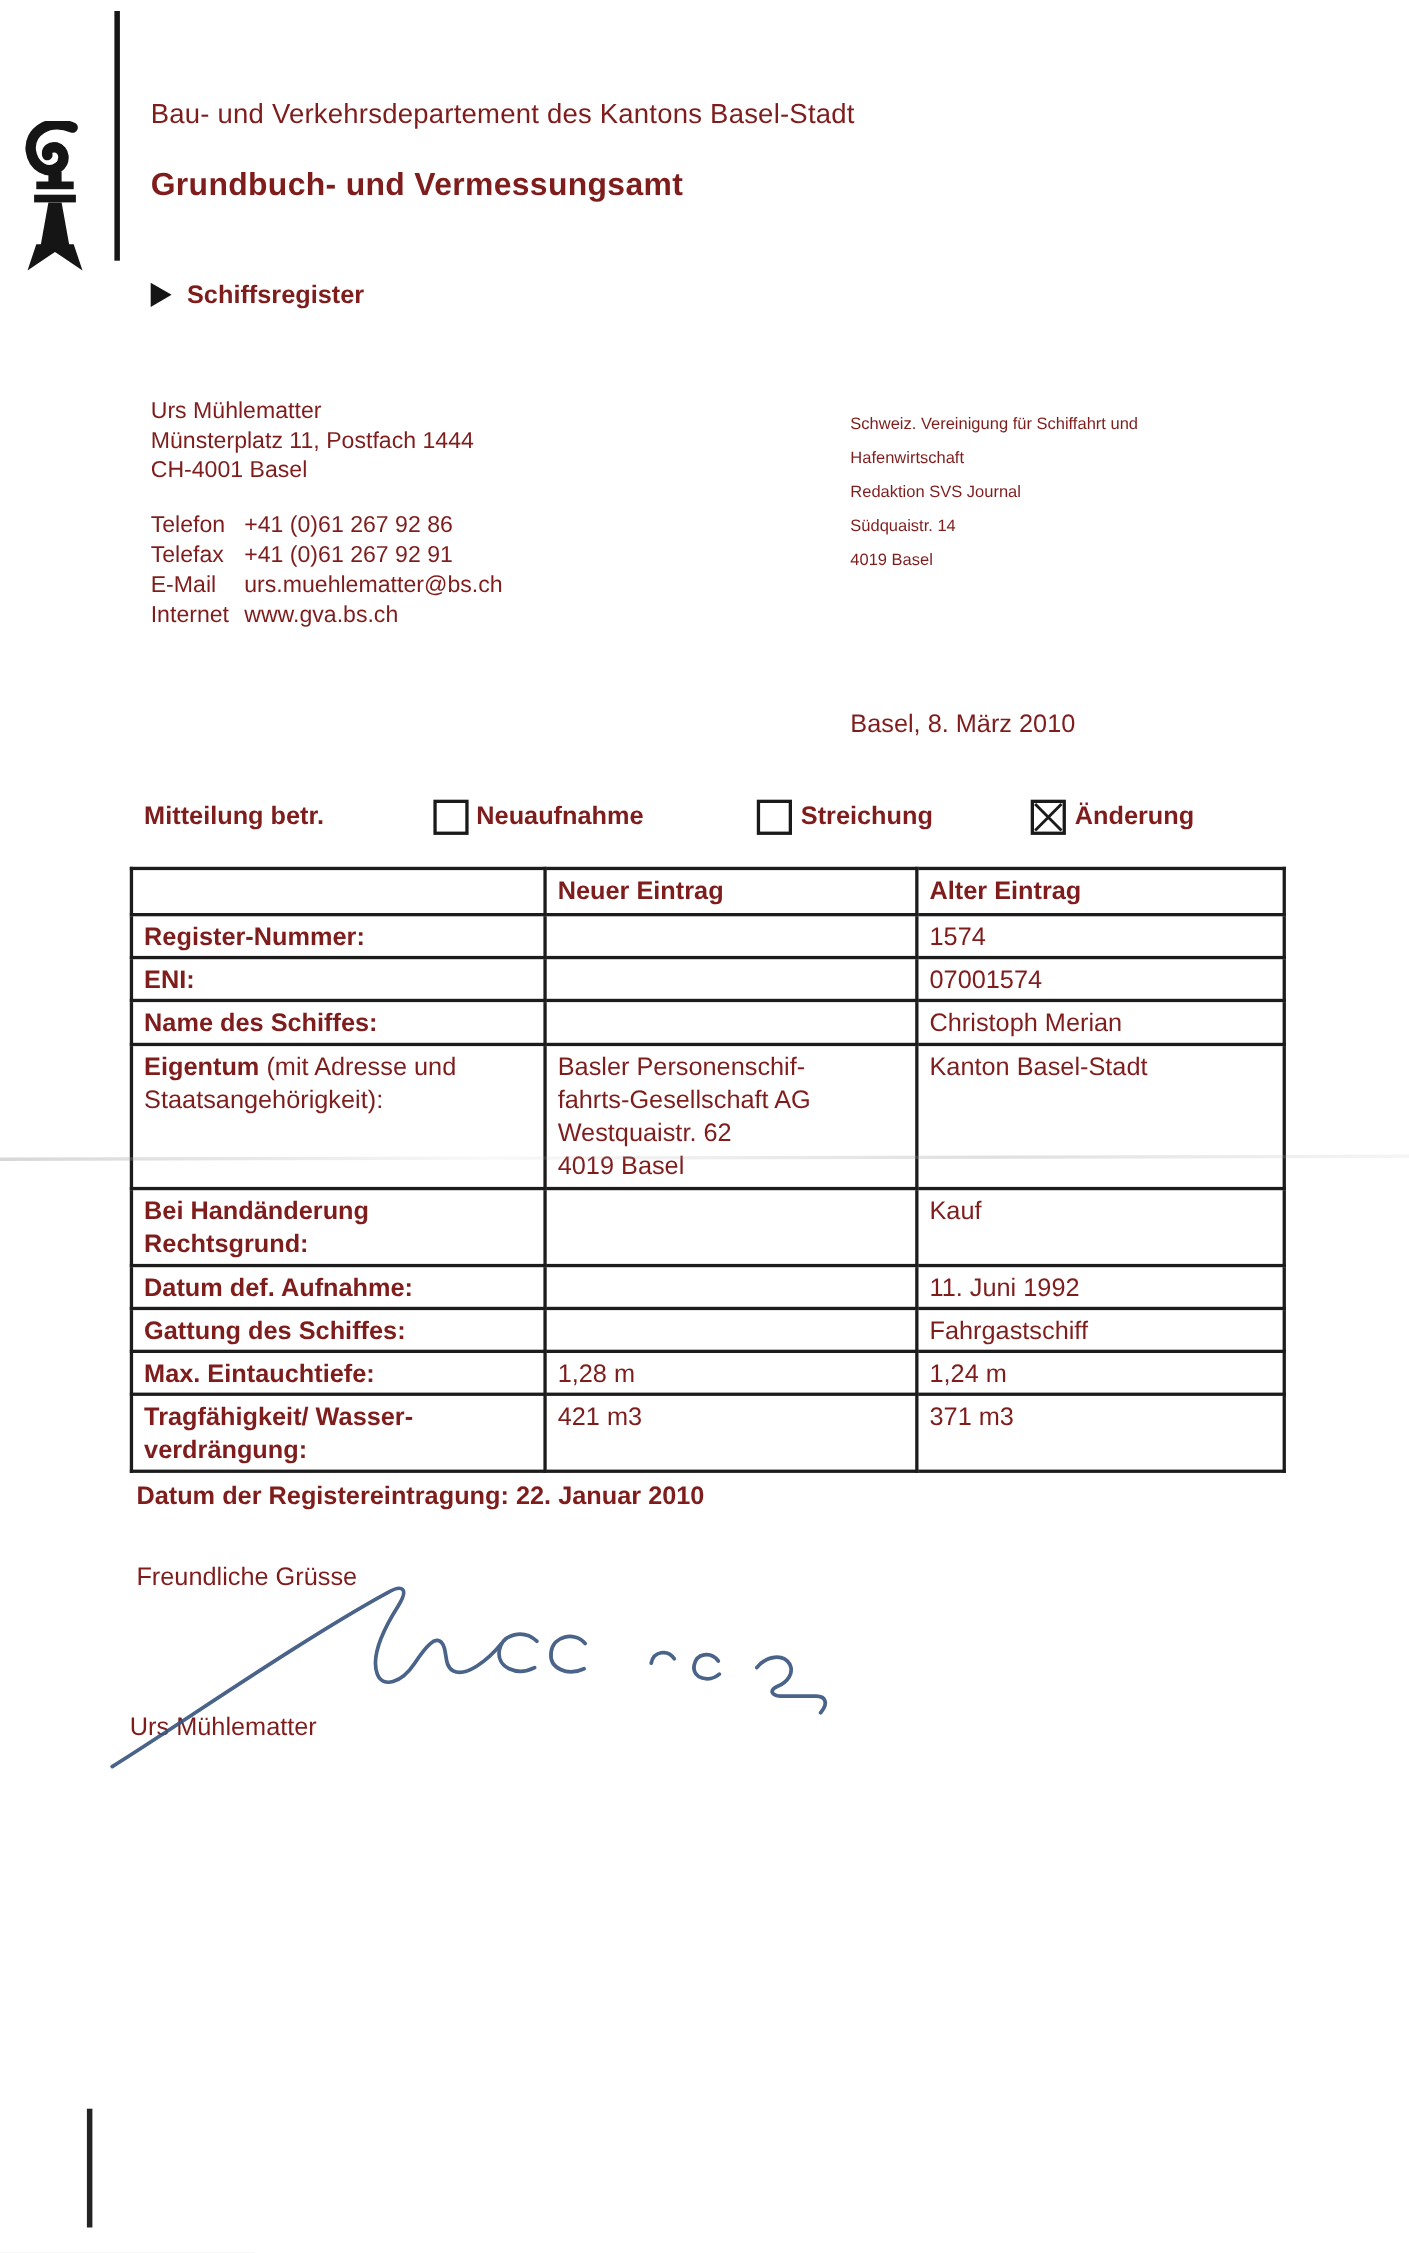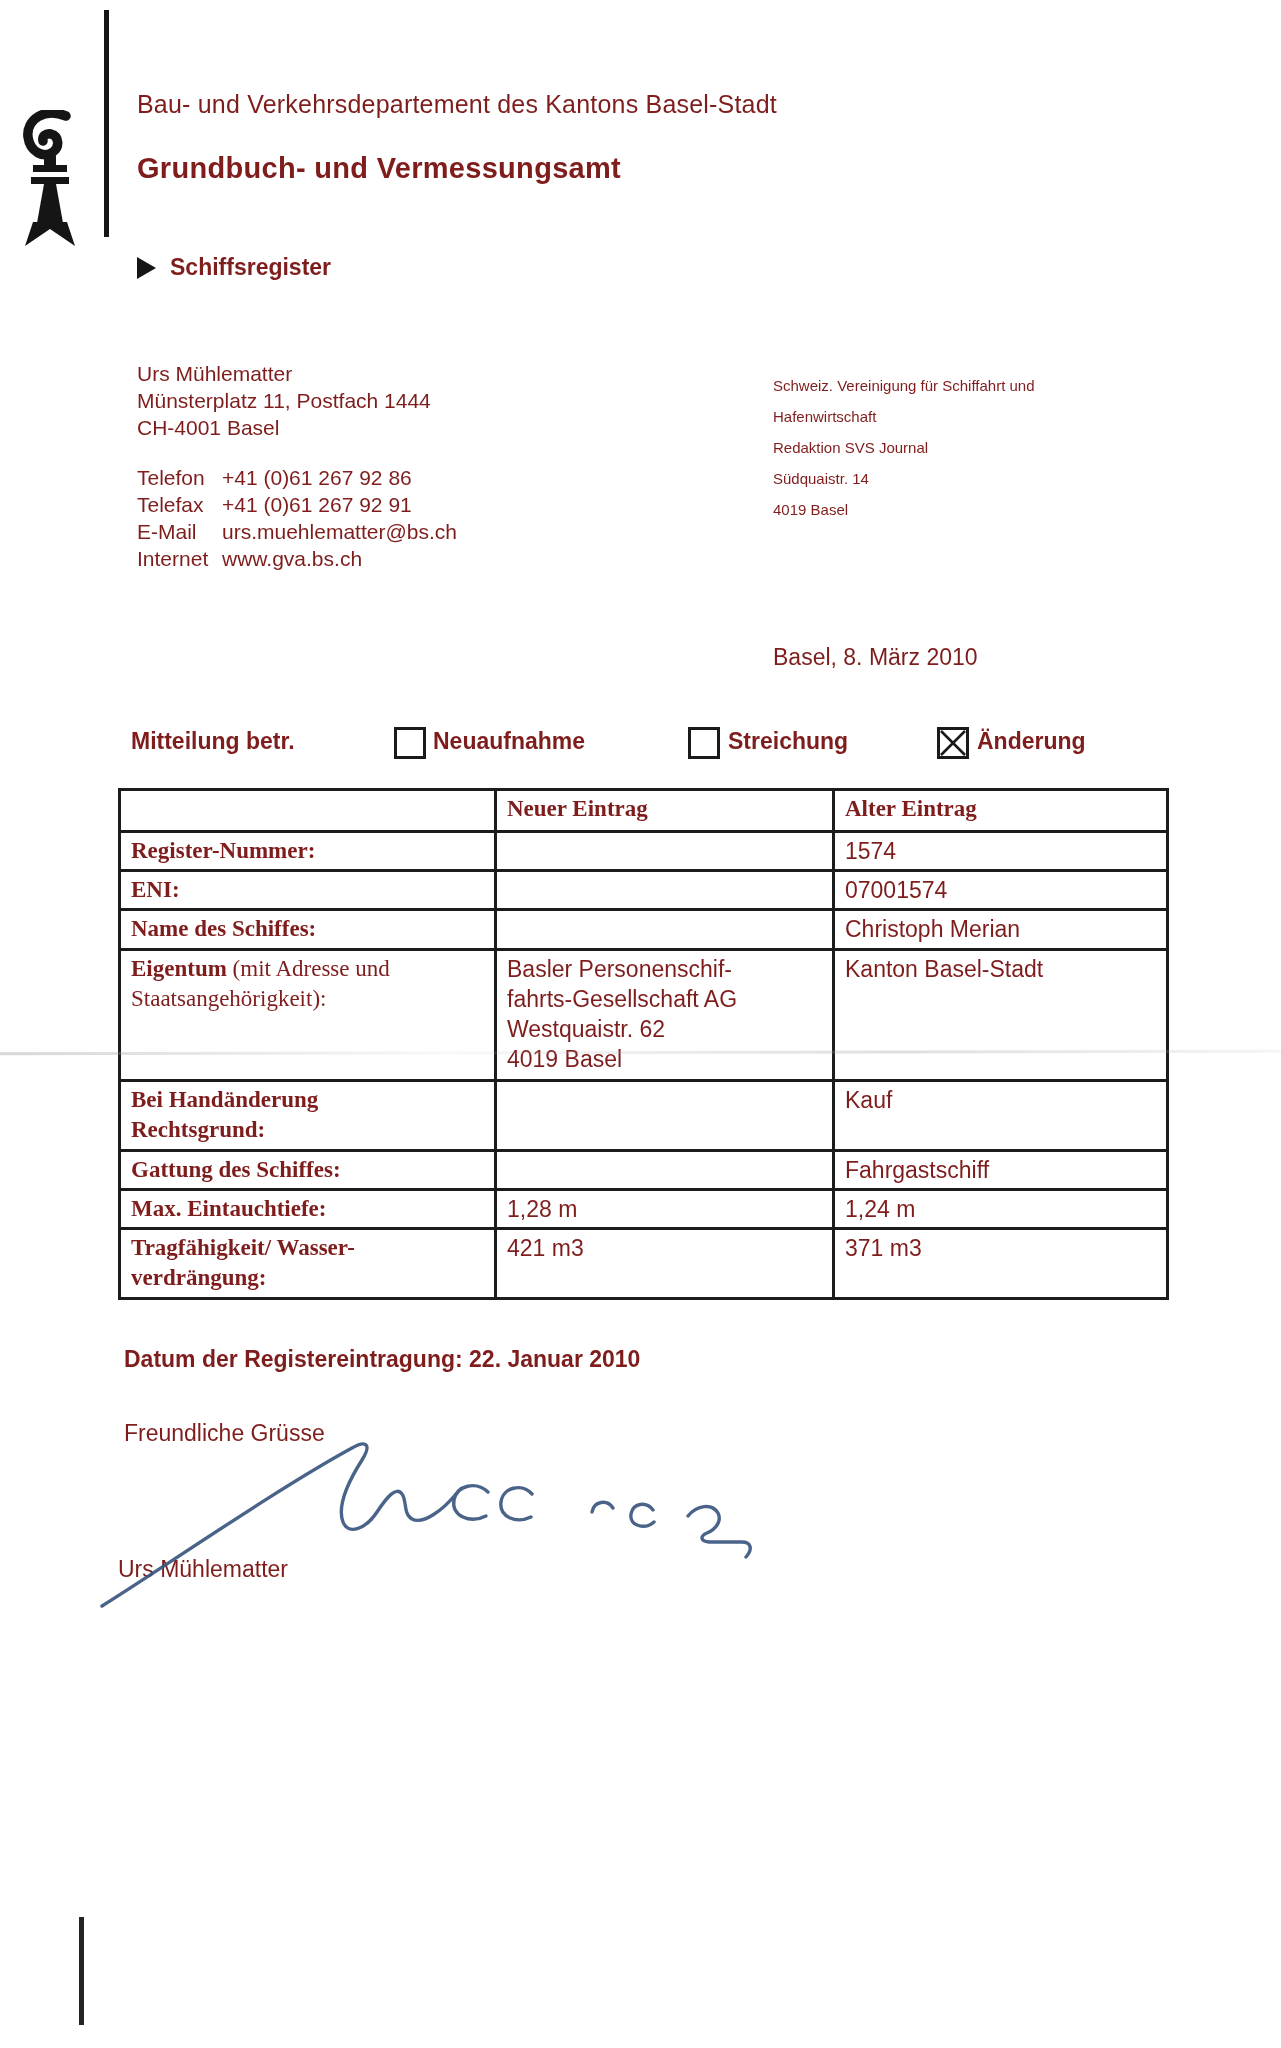--- a/index.html
+++ b/index.html
@@ -32,21 +32,21 @@
   
   .subject-label{left:131px;top:728px;font-size:23px;font-weight:bold;}
   .cb{position:absolute;top:727px;width:26px;height:26px;border:3px solid #1a1a1a;background:#fff;}
   .cb svg{position:absolute;left:0;top:0;width:100%;height:100%;}
   .cb-lbl{position:absolute;top:728px;font-size:23px;font-weight:bold;}
 
   
   .gtable{left:118px;top:788px;border-collapse:collapse;table-layout:fixed;width:1048px;}
   .gtable td{border:3px solid #1c1c1c;vertical-align:top;padding:3px 10px;
              font-size:23px;line-height:30px;overflow:hidden;}
-  .gtable td.lbl{font-weight:bold;font-family:Liberation Serif, serif;}
+  .gtable td.lbl{font-weight:bold;}
   .pre{white-space:pre-line;}
   .note{font-weight:normal;}
 
   
   .regline{left:124px;top:1346px;font-size:23px;font-weight:bold;}
   .greeting{left:124px;top:1420px;font-size:23px;}
   .signame{left:118px;top:1556px;font-size:23px;}
   .sig{left:90px;top:1428px;width:680px;height:190px;pointer-events:none;}
 
   
@@ -164,20 +164,25 @@
 4019 Basel</td>
       <td>Kanton Basel-Stadt</td>
     </tr>
     <tr style="height:70px">
       <td class="lbl pre">Bei Handänderung
 Rechtsgrund:</td>
       <td></td>
       <td>Kauf</td>
     </tr>
     <tr style="height:34px">
+      <td class="lbl">Datum def. Aufnahme:</td>
+      <td></td>
+      <td>11. Juni 1992</td>
+    </tr>
+    <tr style="height:34px">
       <td class="lbl">Gattung des Schiffes:</td>
       <td></td>
       <td>Fahrgastschiff</td>
     </tr>
     <tr style="height:37px">
       <td class="lbl">Max. Eintauchtiefe:</td>
       <td>1,28 m</td>
       <td>1,24 m</td>
     </tr>
     <tr style="height:70px">

